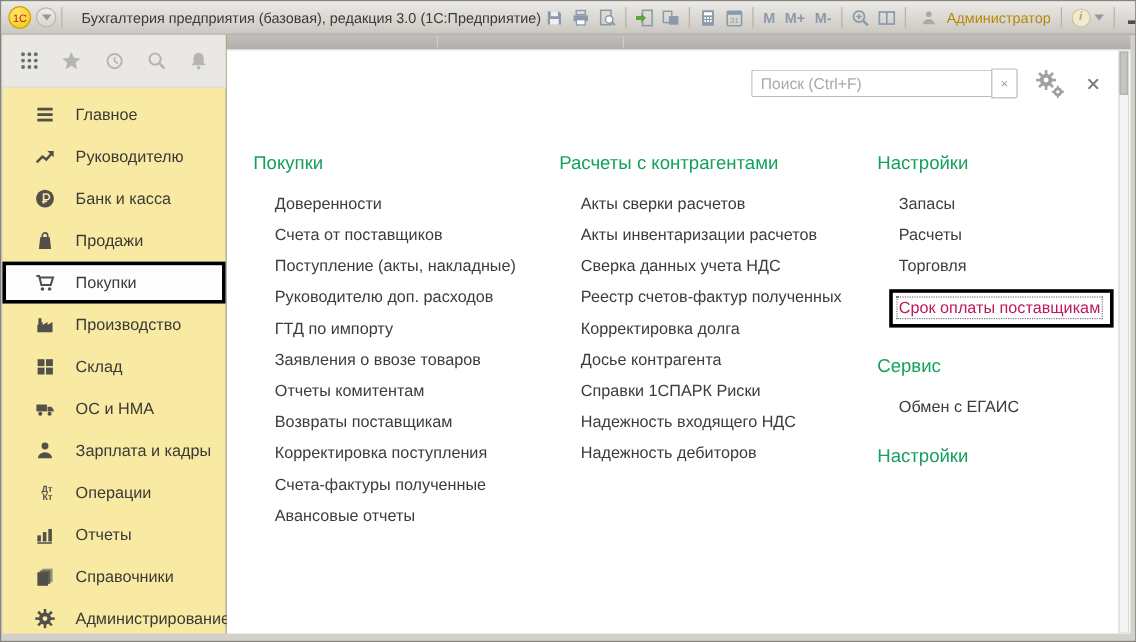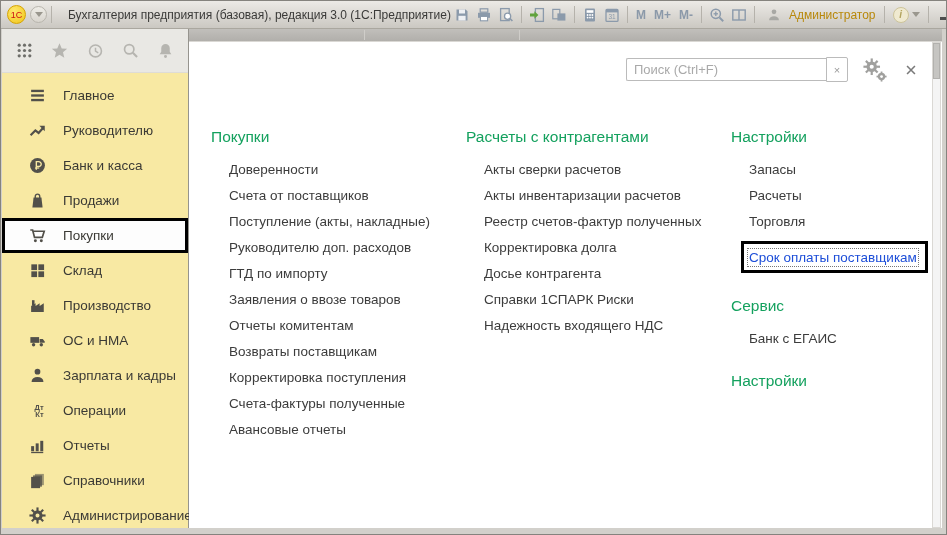--- a/index.html
+++ b/index.html
@@ -56,21 +56,21 @@
 
   
   .columns { display:flex; margin-top:86px; }
   .col { flex:none; }
   .col1 { width:255px; } .col2 { width:265px; } .col3 { flex:1; margin-right:14px; min-width:0; }
   .col-header { font-size:15.5px; color:#14a15e; margin-bottom:17px; }
   .col-items { padding-left:18px; }
   .link-item { font-size:13.5px; color:#3c3c3c; line-height:14px; margin-bottom:12px; cursor:default; white-space:nowrap; }
   .sec-gap1 { margin-top:24px; } .sec-gap2 { margin-top:26px; }
   .boxed-item { border:3px solid #000; background:#fff; padding:4px 5px; margin:2px 0 12px -8px; cursor:default; }
-  .boxed-item span { font-size:13.5px; color:#1d4ed8; outline:1px dotted #777; outline-offset:1px; white-space:nowrap; }
+  .boxed-item span { font-size:13.5px; color:#be185d; outline:1px dotted #777; outline-offset:1px; white-space:nowrap; }
 
   
   .vscroll { position:absolute; top:0; right:1px; bottom:0; width:9px; background:#f4f4f4; border:1px solid #dad8d4; }
   .vthumb { position:absolute; top:0; left:0; right:0; height:36px; background:#c6c5c2; border:1px solid #b2b1ae; }
 </style>
 </head>
 <body>
 
 <svg width="0" height="0" style="position:absolute">
   <defs>
@@ -397,32 +397,32 @@
           <span class="icon">
               <svg width="17" height="17">
                 <use href="#i-cart"></use>
               </svg>
             </span>
           <span class="side-label">Покупки</span>
         </div>
         <div class="side-item">
           <span class="icon">
               <svg width="17" height="17">
+                <use href="#i-factory"></use>
+              </svg>
+            </span>
+          <span class="side-label">Производство</span>
+        </div>
+        <div class="side-item">
+          <span class="icon">
+              <svg width="17" height="17">
                 <use href="#i-blocks"></use>
               </svg>
             </span>
           <span class="side-label">Склад</span>
-        </div>
-        <div class="side-item">
-          <span class="icon">
-              <svg width="17" height="17">
-                <use href="#i-factory"></use>
-              </svg>
-            </span>
-          <span class="side-label">Производство</span>
         </div>
         <div class="side-item">
           <span class="icon">
               <svg width="17" height="17">
                 <use href="#i-truck"></use>
               </svg>
             </span>
           <span class="side-label">ОС и НМА</span>
         </div>
         <div class="side-item">
@@ -508,39 +508,41 @@
               <div class="link-item">Счета-фактуры полученные</div>
               <div class="link-item">Авансовые отчеты</div>
             </div>
           </div>
 
           <div class="col col2">
             <div class="col-header">Расчеты с контрагентами</div>
             <div class="col-items">
               <div class="link-item">Акты сверки расчетов</div>
               <div class="link-item">Акты инвентаризации расчетов</div>
+              <div class="link-item">Сверка данных учета НДС</div>
               <div class="link-item">Реестр счетов-фактур полученных</div>
               <div class="link-item">Корректировка долга</div>
               <div class="link-item">Досье контрагента</div>
               <div class="link-item">Справки 1СПАРК Риски</div>
               <div class="link-item">Надежность входящего НДС</div>
+              <div class="link-item">Надежность дебиторов</div>
             </div>
           </div>
 
           <div class="col col3">
             <div class="col-header">Настройки</div>
             <div class="col-items">
               <div class="link-item">Запасы</div>
               <div class="link-item">Расчеты</div>
               <div class="link-item">Торговля</div>
               <div class="boxed-item"><span>Срок оплаты поставщикам</span></div>
             </div>
             <div class="col-header sec-gap1">Сервис</div>
             <div class="col-items">
-              <div class="link-item">Банк с ЕГАИС</div>
+              <div class="link-item">Обмен с ЕГАИС</div>
             </div>
             <div class="col-header sec-gap2">Настройки</div>
           </div>
         </div>
 
         <div class="vscroll">
           <div class="vthumb"></div>
         </div>
       </div>
     </div>

